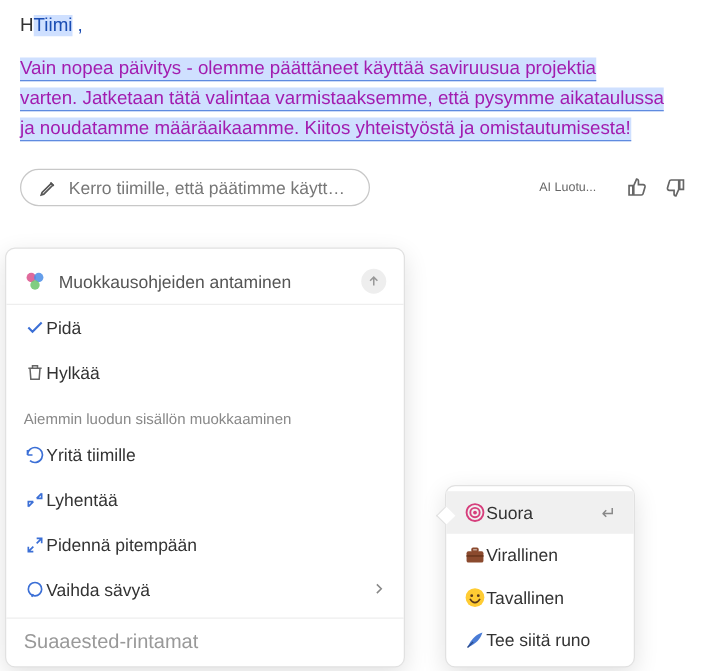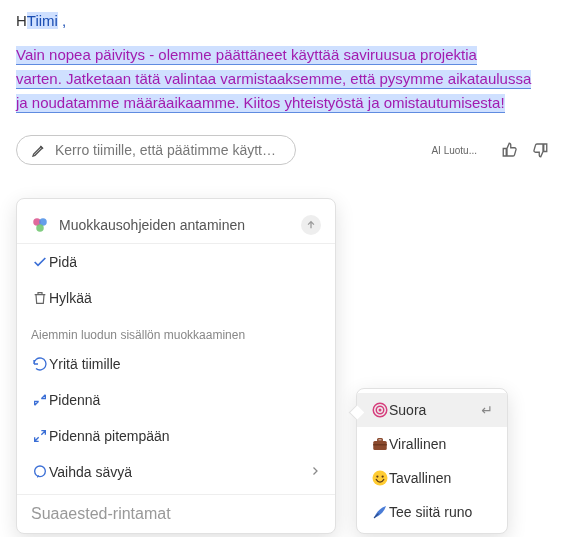--- a/index.html
+++ b/index.html
@@ -51,21 +51,21 @@
       white-space: nowrap;
       overflow: hidden;
       text-overflow: ellipsis;
     }
     .ai-label { color: #666; font-size: 10px; margin-left: auto; }
     .thumb-buttons { display: flex; gap: 12px; margin-left: 14px; }
     .thumb { width: 18px; height: 18px; cursor: pointer; color: #666; }
 
     .dropdown {
       position: absolute;
-      left: 16px;
+      left: 4px;
       top: 198px;
       width: 320px;
       background: #fff;
       border: 1px solid #e1e1e1;
       border-radius: 8px;
       box-shadow: 0 6px 20px rgba(0,0,0,0.12);
       padding: 8px 0;
     }
     .dropdown-header {
       display: flex;
@@ -205,21 +205,21 @@
         </svg>
     </span>
     <span>Yritä tiimille</span>
   </div>
   <div class="menu-item">
     <span class="micon">
       <svg width="16" height="16" viewBox="0 0 24 24" fill="none" stroke="#3b6fd6" stroke-width="2">
           <path d="M4 20l6-6M20 4l-6 6M10 14H4v6M14 10h6V4"></path>
         </svg>
     </span>
-    <span>Pidennä</span>
+    <span>Lyhentää</span>
   </div>
   <div class="menu-item">
     <span class="micon">
       <svg width="16" height="16" viewBox="0 0 24 24" fill="none" stroke="#3b6fd6" stroke-width="2">
           <path d="M4 20l6-6M20 4l-6 6M4 14v6h6M20 10V4h-6"></path>
         </svg>
     </span>
     <span>Pidennä pitempään</span>
   </div>
   <div class="menu-item">

